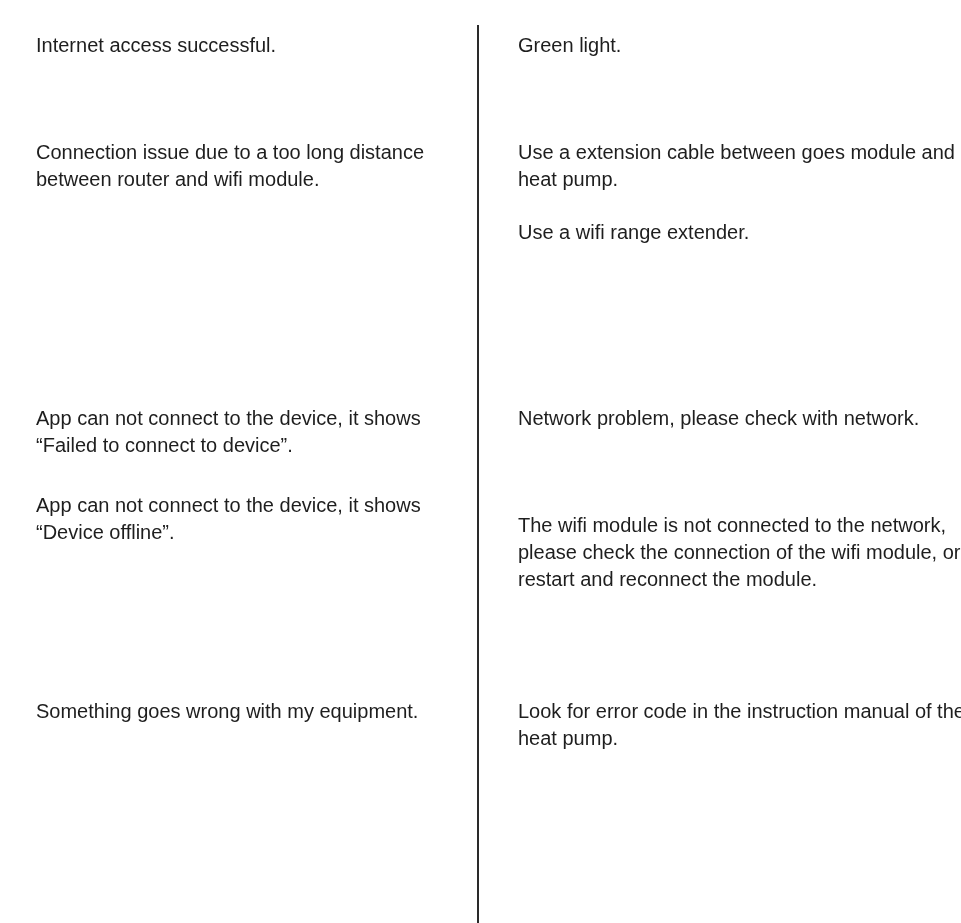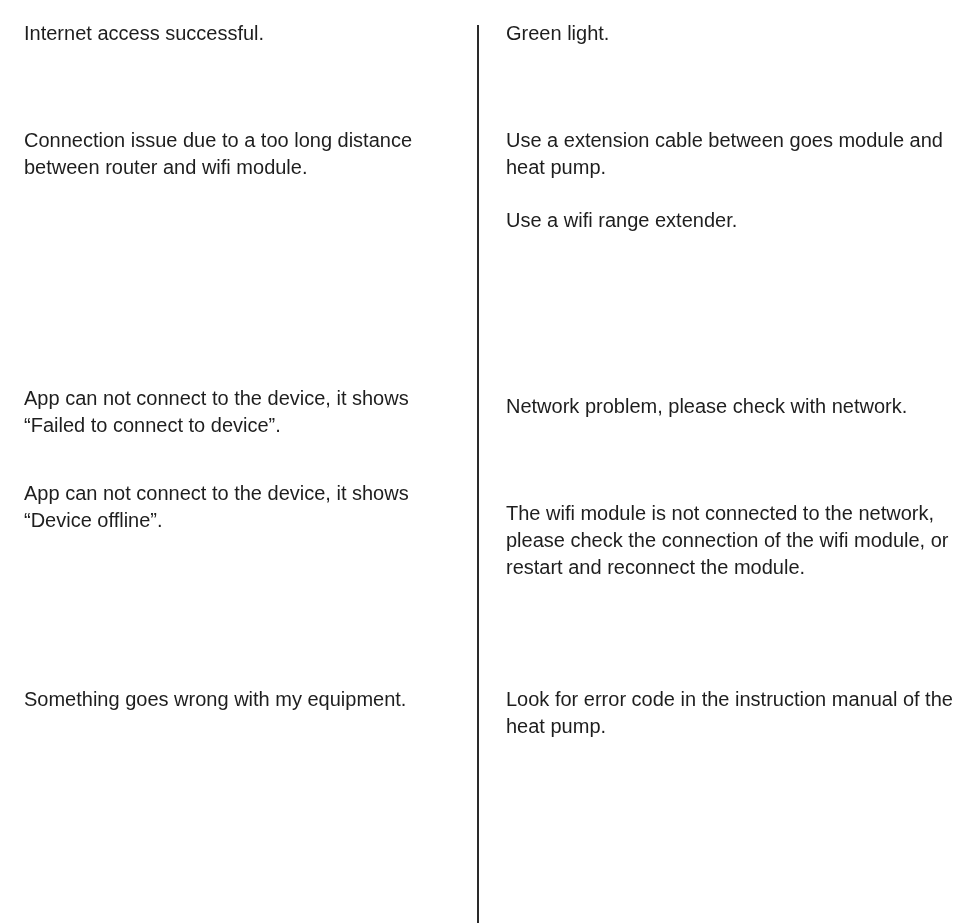--- a/index.html
+++ b/index.html
@@ -7,21 +7,21 @@
       width: 961px; height: 923px; position: relative; overflow: hidden;
       font-family: "Liberation Sans", sans-serif;
       color: #1e1e1e;
       font-size: 20px;
       line-height: 27px;
     }
     .divider {
       position: absolute; left: 477px; top: 25px; width: 2px; height: 898px;
       background: #2a2a2a;
     }
-    .cell { position: absolute; margin: 0; }
+    .cell { position: absolute; margin: 12px; }
     .left { left: 24px; width: 440px; }
     .right { left: 506px; width: 450px; }
     .para { margin: 0; }
     .para + .para { margin-top: 26px; }
   </style>
 </head>
 <body>
 
 <div class="divider"></div>
 
@@ -29,21 +29,21 @@
 <div class="cell right" style="top:20px">
   <p class="para">Green light.</p>
 </div>
 
 <p class="cell left" style="top:127px">Connection issue due to a too long distance between router and wifi module.</p>
 <div class="cell right" style="top:127px">
   <p class="para">Use a extension cable between goes module and heat pump.</p>
   <p class="para">Use a wifi range extender.</p>
 </div>
 
-<p class="cell left" style="top:385px">App can not connect to the device, it shows “Failed to connect to device”.</p>
+<p class="cell left" style="top:393px">App can not connect to the device, it shows “Failed to connect to device”.</p>
 <div class="cell right" style="top:393px">
   <p class="para">Network problem, please check with network.</p>
 </div>
 
 <p class="cell left" style="top:480px">App can not connect to the device, it shows “Device offline”.</p>
 <div class="cell right" style="top:500px">
   <p class="para">The wifi module is not connected to the network, please check the connection of the wifi module, or restart and reconnect the module.</p>
 </div>
 
 <p class="cell left" style="top:686px">Something goes wrong with my equipment.</p>

